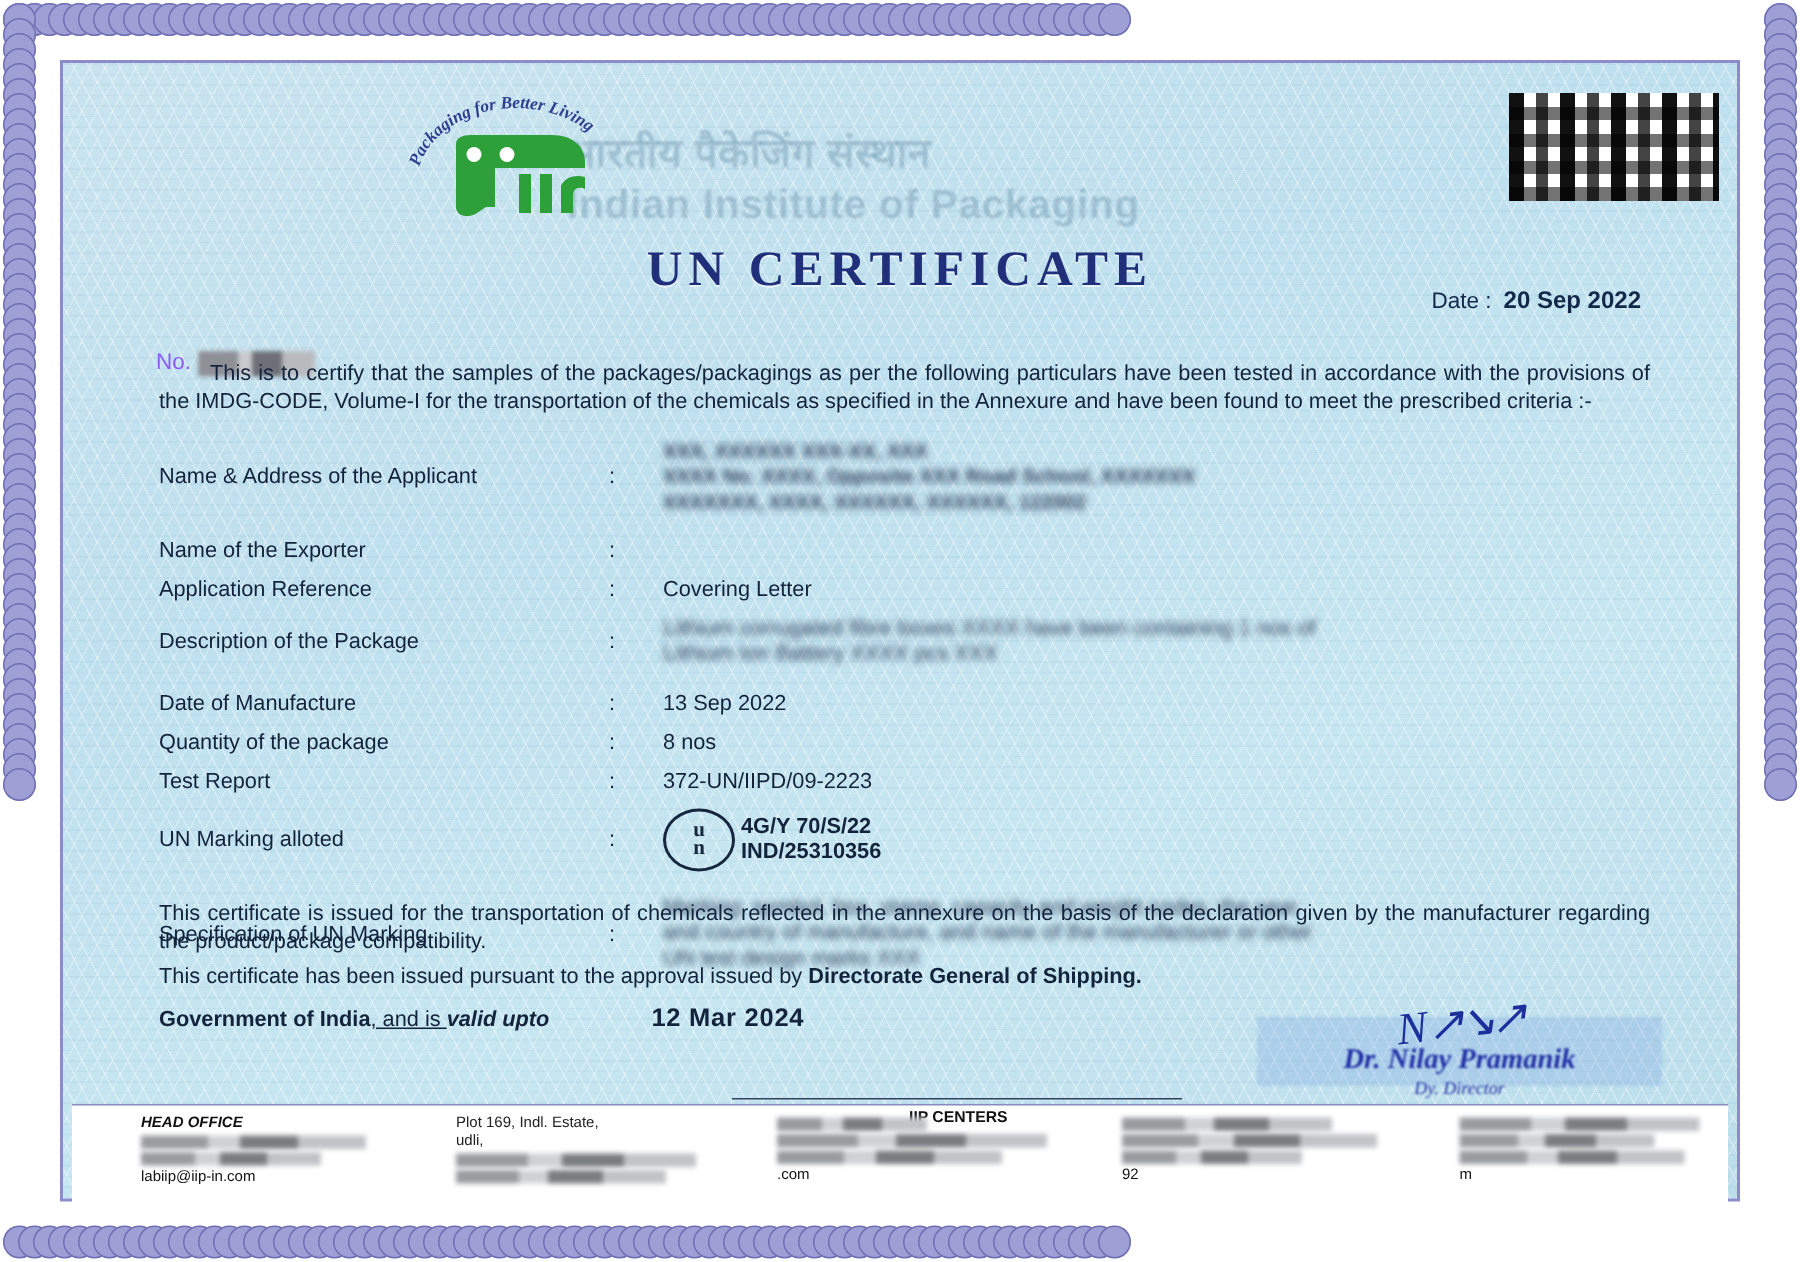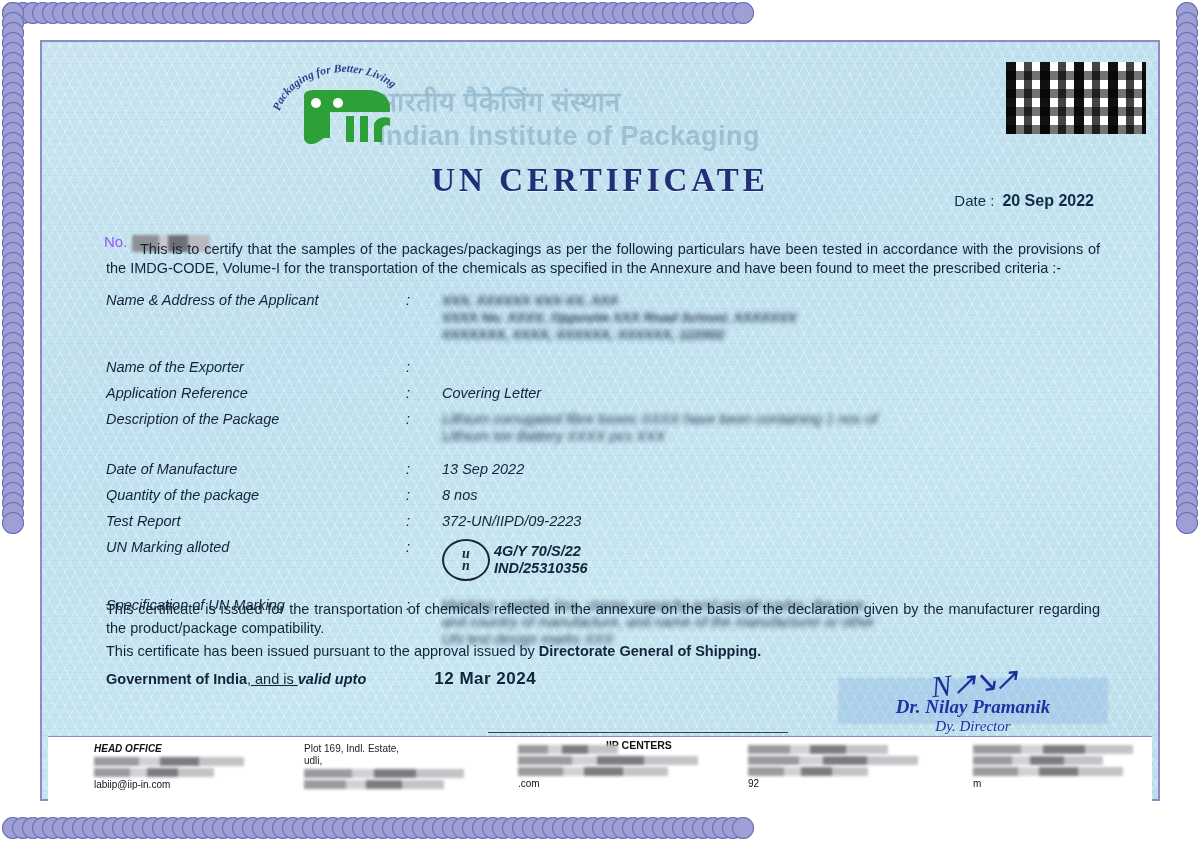--- a/index.html
+++ b/index.html
@@ -178,25 +178,24 @@
   .preamble .indent { display: inline-block; width: 34px; }
 
   .fields {
     position: absolute;
     left: 58px;
     right: 52px;
     top: 248px;
   }
   .row {
     display: flex;
-    align-items: flex-start;
+    align-items: center;
     margin-bottom: 10px;
     font-size: 14.5px;
     color: #13233c;
-    font-style: italic;
   }
   .row .label { width: 300px; flex: 0 0 300px; }
   .row .colon { width: 36px; flex: 0 0 36px; }
   .row .value { flex: 1 1 auto; }
   .row .value.bold { font-weight: bold; }
   .gap-top { margin-top: 16px; }
 
   .blurred {
     filter: blur(2.6px);
     color: #2a3a55;
@@ -271,21 +270,21 @@
     font-family: "Liberation Serif", serif;
     font-size: 19px;
     font-weight: bold;
     font-style: italic;
     color: #2230a6;
     filter: blur(0.7px);
     margin-top: 2px;
   }
   .sign-role {
     font-family: "Liberation Serif", serif;
-    font-size: 15px;
+    font-size: 12px;
     font-style: italic;
     color: #2230a6;
     filter: blur(0.7px);
   }
   .sign-stamp {
     position: absolute;
     right: 44px;
     top: 634px;
     width: 270px;
     height: 46px;

